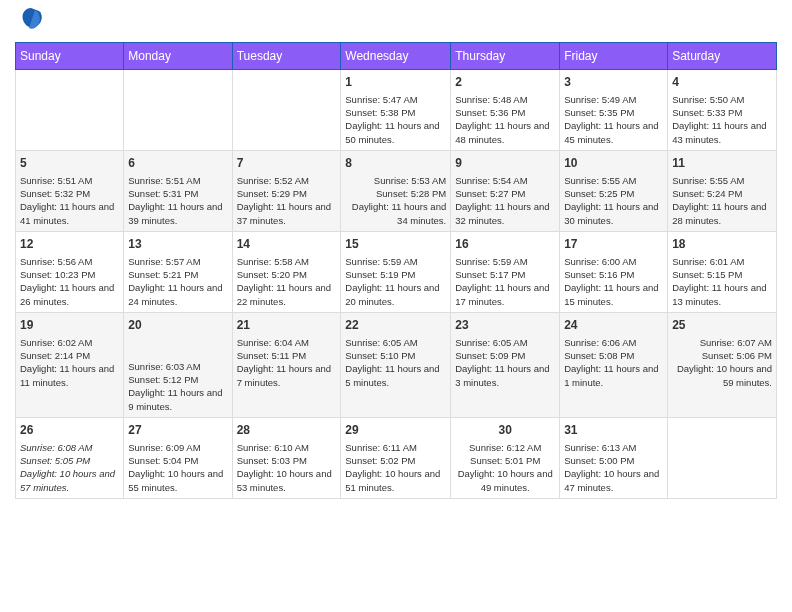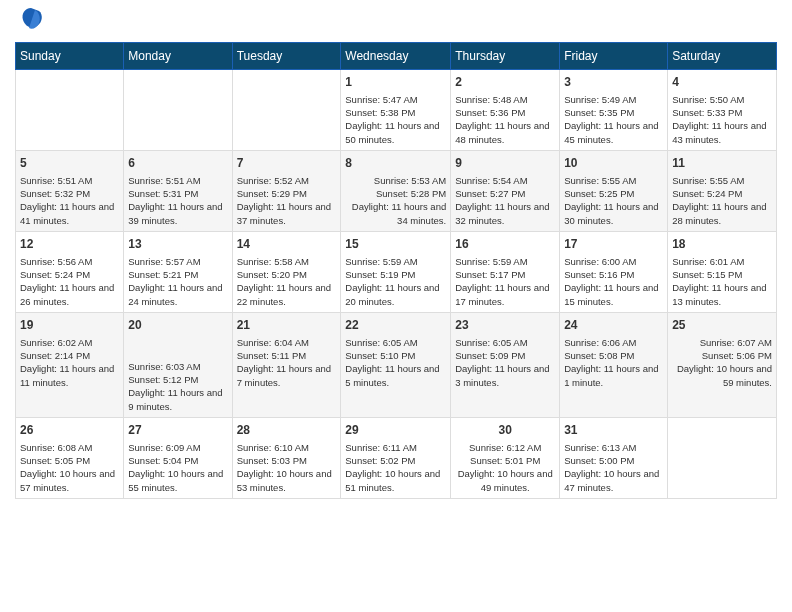--- a/index.html
+++ b/index.html
@@ -7,21 +7,21 @@
     .container { width: 792px; padding: 10px 15px; }
     .header { display: flex; justify-content: space-between; align-items: flex-start; margin-bottom: 8px; }
     .logo { display: flex; align-items: center; }
     .logo-text { font-size: 18px; font-weight: bold; }
     .logo-general { color: #333; }
     .logo-blue { color: #1a5fb4; }
     .title-block { text-align: right; }
     .month-title { font-size: 32px; color: #333; font-weight: normal; }
     .location { font-size: 14px; color: #555; }
     table { width: 100%; border-collapse: collapse; font-size: 10px; }
-    thead tr { background: #0c4a6e; color: #fff; }
+    thead tr { background: #8b5cf6; color: #fff; }
     thead th { padding: 6px 4px; text-align: left; font-size: 12px; font-weight: normal; border: 1px solid #1a5fb4; }
     tbody tr { border-bottom: 1px solid #ddd; }
     tbody td { vertical-align: top; padding: 4px 4px; border: 1px solid #ddd; height: 80px; width: 113px; color: #333; line-height: 1.4; }
     .day-num { font-weight: bold; font-size: 12px; display: block; margin-bottom: 2px; }
     .day-info { font-size: 9.5px; color: #333; }
     tbody tr:nth-child(even) td { background: #f5f5f5; }
     tbody tr:nth-child(odd) td { background: #fff; }
     .empty { background: #fff !important; }
   </style>
 </head>
@@ -130,21 +130,21 @@
             <span class="day-num">11</span>
             <div class="day-info" style="white-space: pre-line;">Sunrise: 5:55 AM
 Sunset: 5:24 PM
 Daylight: 11 hours and 28 minutes.</div>
           </td>
         </tr>
         <tr>
           <td style="background: rgb(255, 255, 255);">
             <span class="day-num">12</span>
             <div class="day-info" style="white-space: pre-line;">Sunrise: 5:56 AM
-Sunset: 5:24 PM
+Sunset: 10:23 PM
 Daylight: 11 hours and 26 minutes.</div>
           </td>
           <td style="background: rgb(255, 255, 255);">
             <span class="day-num">13</span>
             <div class="day-info" style="white-space: pre-line;">Sunrise: 5:57 AM
 Sunset: 5:21 PM
 Daylight: 11 hours and 24 minutes.</div>
           </td>
           <td style="background: rgb(255, 255, 255);">
             <span class="day-num">14</span>
@@ -217,21 +217,21 @@
           <td style="background: rgb(245, 245, 245);">
             <span class="day-num">25</span>
             <div class="day-info" style="white-space: pre-line; text-align: right;">Sunrise: 6:07 AM
 Sunset: 5:06 PM
 Daylight: 10 hours and 59 minutes.</div>
           </td>
         </tr>
         <tr>
           <td style="background: rgb(255, 255, 255);">
             <span class="day-num">26</span>
-            <div class="day-info" style="white-space: pre-line;">Sunrise: 6:08 AM
+            <div class="day-info" style="white-space: pre-line; font-style: italic;">Sunrise: 6:08 AM
 Sunset: 5:05 PM
 Daylight: 10 hours and 57 minutes.</div>
           </td>
           <td style="background: rgb(255, 255, 255);">
             <span class="day-num">27</span>
             <div class="day-info" style="white-space: pre-line;">Sunrise: 6:09 AM
 Sunset: 5:04 PM
 Daylight: 10 hours and 55 minutes.</div>
           </td>
           <td style="background: rgb(255, 255, 255);">

